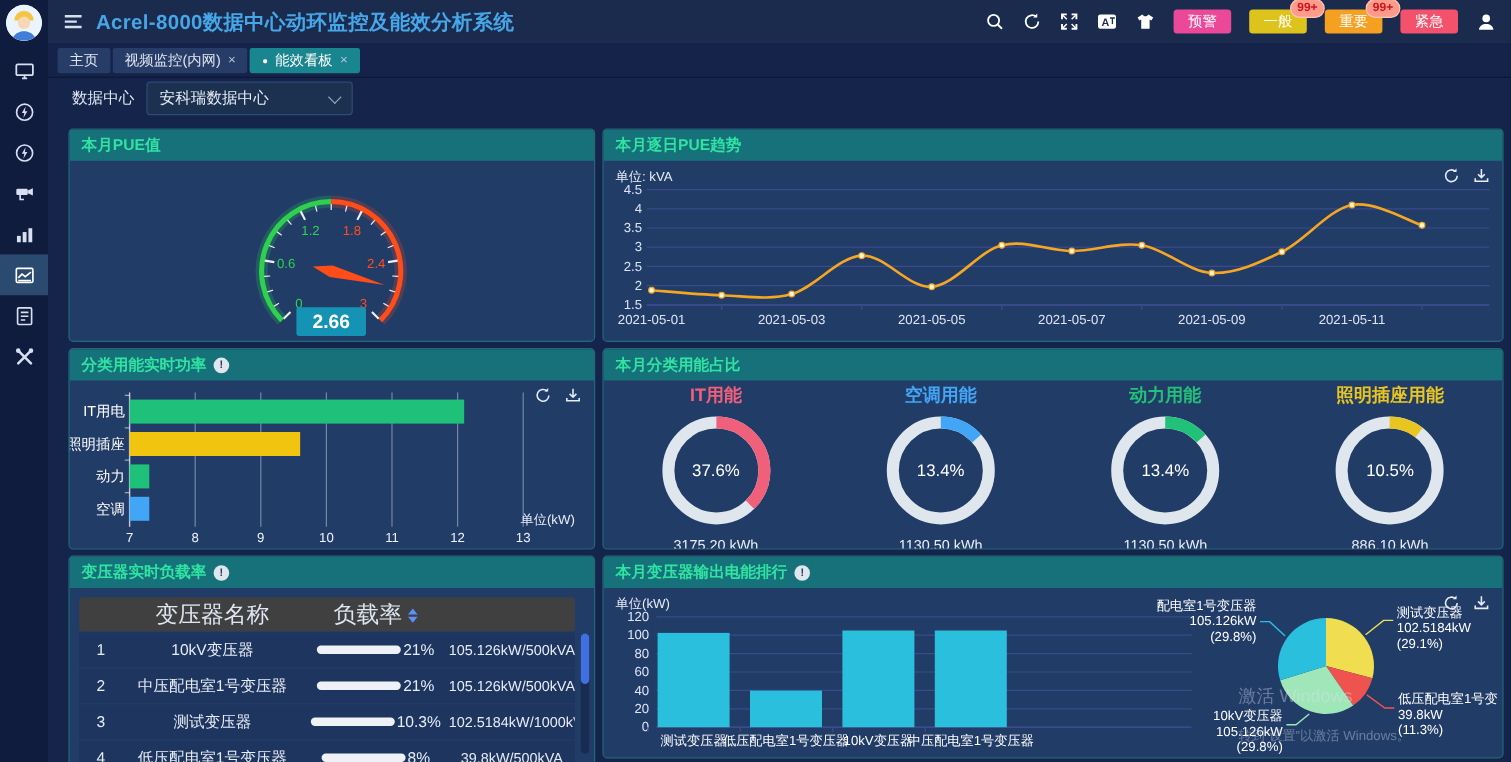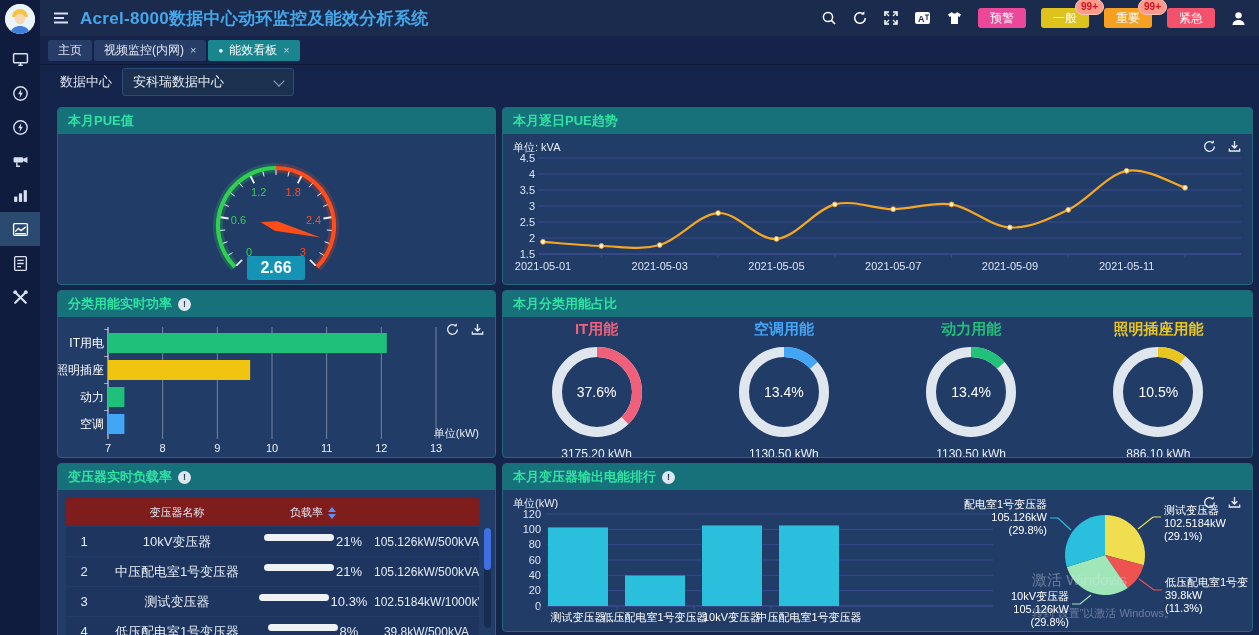--- a/index.html
+++ b/index.html
@@ -61,25 +61,25 @@
   
   .donut-row{display:flex;height:100%}
   .donut-item{flex:1;text-align:center;padding-top:3px;position:relative}
   .donut-title{font-size:15px;font-weight:700;margin-bottom:1px}
   .donut-wrap{position:relative;width:104px;height:104px;margin:0 auto}
   .donut-pct{position:absolute;left:0;right:0;top:44px;font-size:14px;color:#fff}
   .donut-val{font-size:12px;color:#e9eff8;margin-top:3px}
   
   .tbl{position:absolute;left:8px;top:8px;right:16px}
   .t-head,.t-row{display:grid;grid-template-columns:36px 150px 122px 1fr;align-items:center}
-  .t-head{height:28px;background:#7f1d1d;font-size:11px;color:#dfe6f2;border-radius:2px}
+  .t-head{height:28px;background:#404040;font-size:19px;color:#dfe6f2;border-radius:2px}
   .t-row{height:29px;background:#1e355f;margin-top:1px;font-size:13px;color:#e6ecf5}
   .t-c{text-align:center;white-space:nowrap;overflow:hidden}
   .t-row .t-c:last-child{font-size:12px}
-  .loadcell{display:flex;justify-content:center;gap:2px}
+  .loadcell{display:flex;align-items:center;justify-content:center;gap:2px}
   .track{width:70px;height:7px;background:#eef2f7;border-radius:4px;overflow:hidden}
   .fill{height:100%;background:#f5a623;border-radius:4px}
   .sortgrp{display:inline-flex;flex-direction:column;gap:2px;margin-left:5px;vertical-align:middle}
   .car{width:0;height:0;border-left:4px solid transparent;border-right:4px solid transparent}
   .car.up{border-bottom:5px solid #5b8ff9}
   .car.dn{border-top:5px solid #5b8ff9}
   .scrollbar{position:absolute;right:4px;top:38px;width:7px;height:100px;background:#182c52;border-radius:4px}
   .thumb{width:7px;height:42px;background:#3f6fe0;border-radius:4px;cursor:pointer}
   
   .pie-svg{position:absolute;right:0;top:0}

